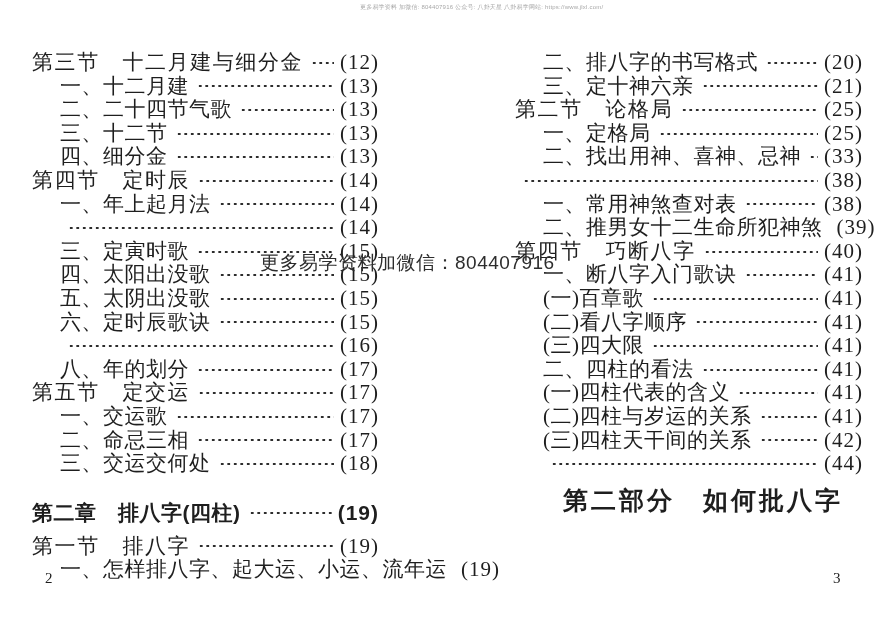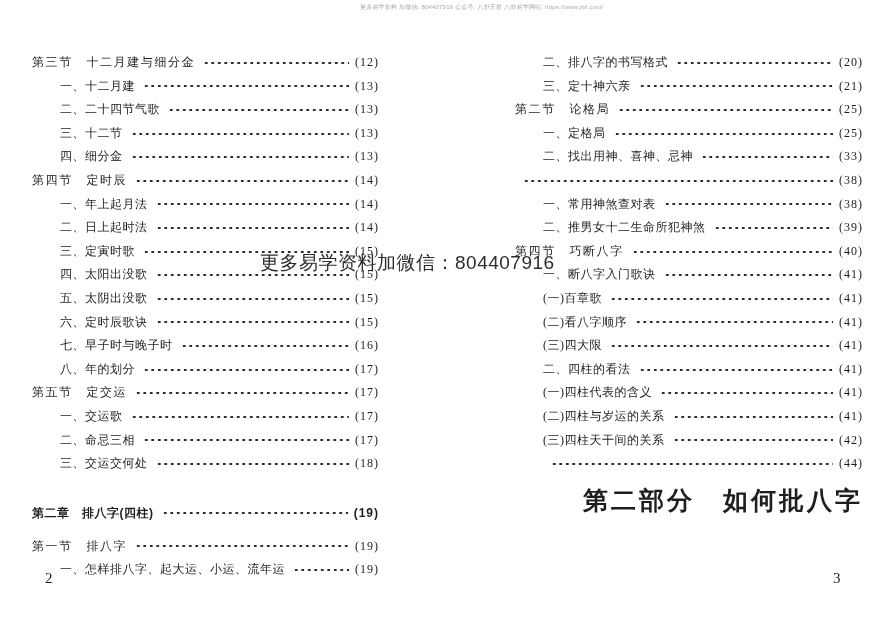--- a/index.html
+++ b/index.html
@@ -28,21 +28,21 @@
     white-space:nowrap;
     z-index:6;
   }
   .col { position:absolute; top:51px; }
   .col.left  { left:32px;  width:347px; }
   .col.right { left:515px; width:348px; }
 
   .row {
     display:flex; align-items:flex-end;
     height:23.6px; line-height:23.6px;
-    font-size:12px;
+    font-size:21px;
   }
   .row .title { white-space:nowrap; letter-spacing:0.5px; }
   .row.item { padding-left:28px; }
   .row.section .title { letter-spacing:1.6px; }
   .row.chapter {
     font-family:"Liberation Sans","DejaVu Sans",sans-serif;
     font-weight:bold;
     height:24px; line-height:24px;
   }
   .col.left .row.chapter { margin-top:25px; margin-bottom:10px; }
@@ -56,21 +56,21 @@
     background-image:radial-gradient(circle, #2b2b2b 1.05px, rgba(0,0,0,0) 1.35px);
     background-size:6.5px 8px;
     background-repeat:repeat-x;
     background-position:0 55%;
   }
   .row .pg { white-space:nowrap; letter-spacing:1px; }
 
   .part-heading {
     margin-top:8px;
     height:32px; line-height:32px;
-    text-align:right;
+    text-align:center;
     padding-left:28px;
     font-size:25px; font-weight:bold;
     font-family:"Liberation Sans","DejaVu Sans",sans-serif;
     letter-spacing:3px;
     white-space:nowrap;
   }
   .pagenum {
     position:absolute; top:570px;
     font-size:15px;
   }
@@ -117,21 +117,20 @@
           <span class="title">第四节　定时辰</span>
           <span class="dots"></span>
           <span class="pg">(14)</span>
         </div>
         <div class="row item">
           <span class="title">一、年上起月法</span>
           <span class="dots"></span>
           <span class="pg">(14)</span>
         </div>
         <div class="row item">
-          <span class="title">二、日上起时法</span>
           <span class="dots"></span>
           <span class="pg">(14)</span>
         </div>
         <div class="row item">
           <span class="title">三、定寅时歌</span>
           <span class="dots"></span>
           <span class="pg">(15)</span>
         </div>
         <div class="row item">
           <span class="title">四、太阳出没歌</span>
@@ -142,21 +141,20 @@
           <span class="title">五、太阴出没歌</span>
           <span class="dots"></span>
           <span class="pg">(15)</span>
         </div>
         <div class="row item">
           <span class="title">六、定时辰歌诀</span>
           <span class="dots"></span>
           <span class="pg">(15)</span>
         </div>
         <div class="row item">
-          <span class="title">七、早子时与晚子时</span>
           <span class="dots"></span>
           <span class="pg">(16)</span>
         </div>
         <div class="row item">
           <span class="title">八、年的划分</span>
           <span class="dots"></span>
           <span class="pg">(17)</span>
         </div>
         <div class="row section">
           <span class="title">第五节　定交运</span>

